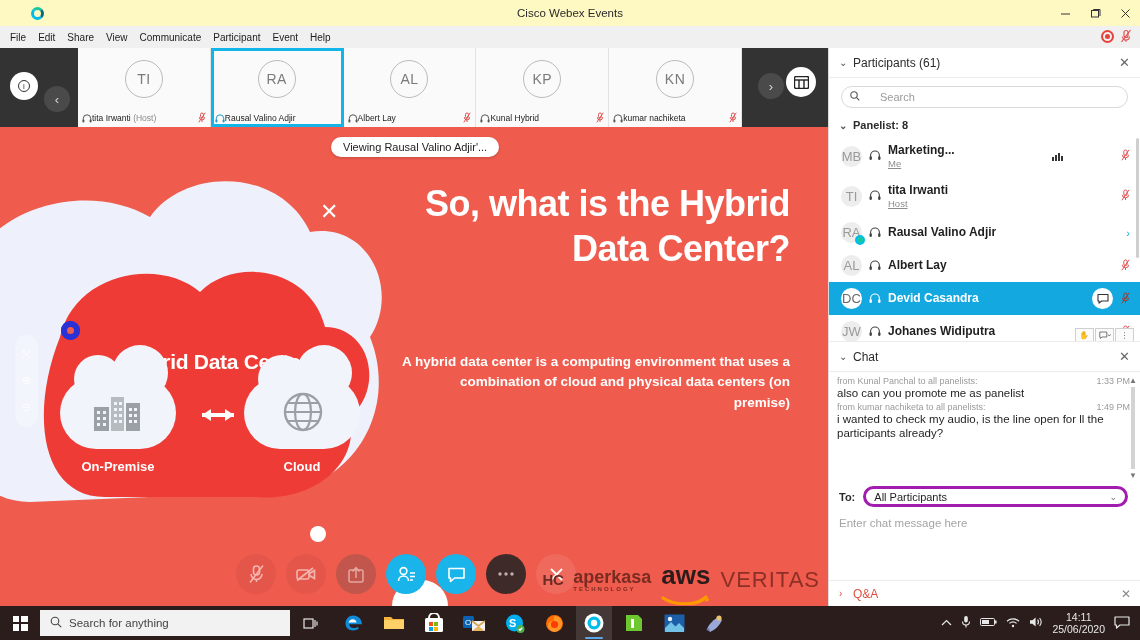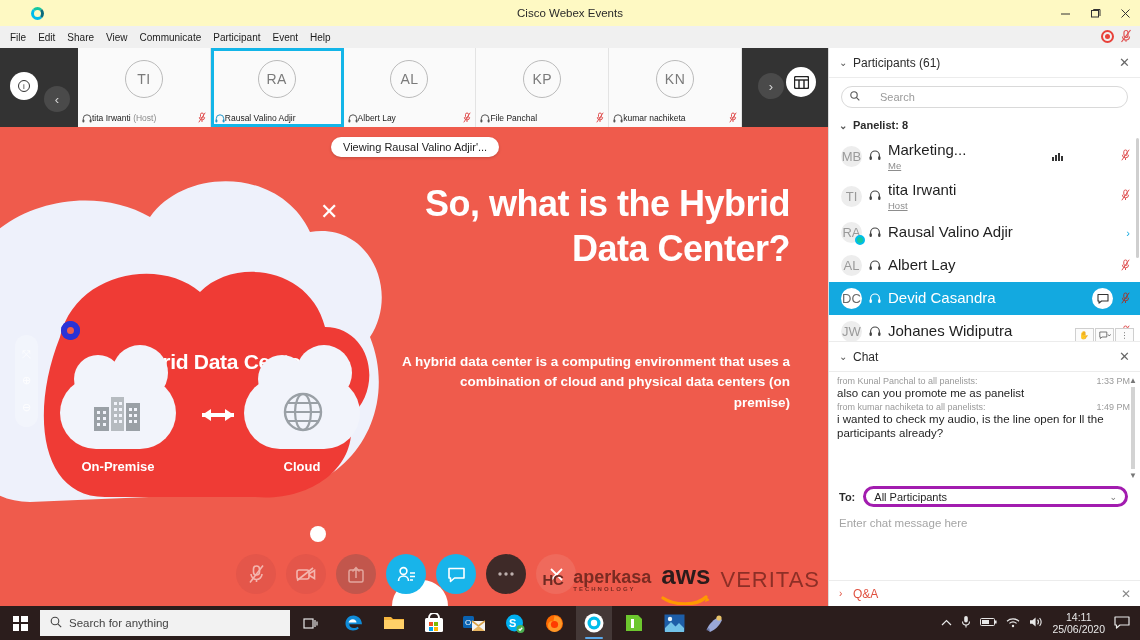--- a/index.html
+++ b/index.html
@@ -247,21 +247,21 @@
   .pav {
     width: 21px; height: 21px; border-radius: 50%; background: #ededed;
     color: #9a9a9a; font-size: 13px; display: flex; align-items: center; justify-content: center;
     flex: 0 0 21px; position: relative;
   }
   .prow.sel .pav { background: #ffffff; color: #6a6a6a; }
   .pav .presence {
     position: absolute; right: -3px; bottom: -2px; width: 10px; height: 10px;
     border-radius: 50%; border: 2px solid #00bceb; background: #14c7a0;
   }
-  .pname { font-size: 15px; color: #1f1f1f; line-height: 1.25; }
+  .pname { font-size: 12px; color: #1f1f1f; line-height: 1.25; font-weight: bold; }
   .prow.sel .pname { color: #ffffff; }
   .psub { font-size: 9.5px; color: #8d8d8d; text-decoration: underline; }
   .prow .right { margin-left: auto; display: flex; align-items: center; gap: 8px; }
   .chat-bubble-btn {
     width: 21px; height: 21px; border-radius: 50%; background: #fff;
     display: flex; align-items: center; justify-content: center;
   }
   .plist-scrollbar {
     position: absolute; right: 1px; top: 2px; width: 3px; height: 120px; background: #cfcfcf; border-radius: 2px;
   }
@@ -447,21 +447,21 @@
       <div class="thumb">
         <div class="av">KP</div>
         <div class="label-row">
           <span class="headset-ico">
             <svg width="10" height="9" viewBox="0 0 10 9">
                 <path d="M1.3 6V4.5a3.7 3.7 0 0 1 7.4 0V6" fill="none" stroke="#555" stroke-width="1"></path>
                 <rect x="0.4" y="5.4" width="2" height="3" rx="1" fill="#555"></rect>
                 <rect x="7.6" y="5.4" width="2" height="3" rx="1" fill="#555"></rect>
               </svg>
           </span>
-          <span class="nm">File Panchal</span>
+          <span class="nm">Kunal Hybrid</span>
           <span class="mutemark">
             <svg width="8" height="11" viewBox="0 0 8 11">
                 <rect x="2.5" y="1" width="3" height="5" rx="1.5" fill="none" stroke="#e05050" stroke-width="1"></rect>
                 <path d="M1.3 5.2a2.7 2.7 0 0 0 5.4 0" fill="none" stroke="#e05050" stroke-width="1"></path>
                 <line x1="4" y1="8" x2="4" y2="10" stroke="#e05050" stroke-width="1"></line>
                 <line x1="0.8" y1="10.3" x2="7.2" y2="0.7" stroke="#e05050" stroke-width="1"></line>
               </svg>
           </span>
         </div>
       </div>

